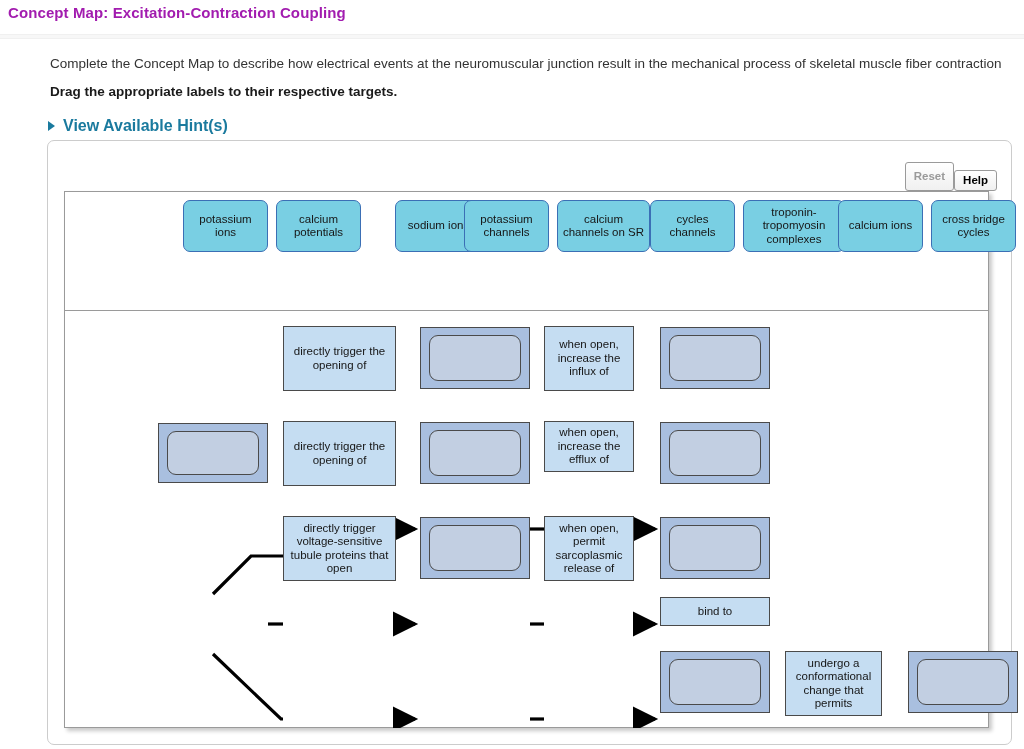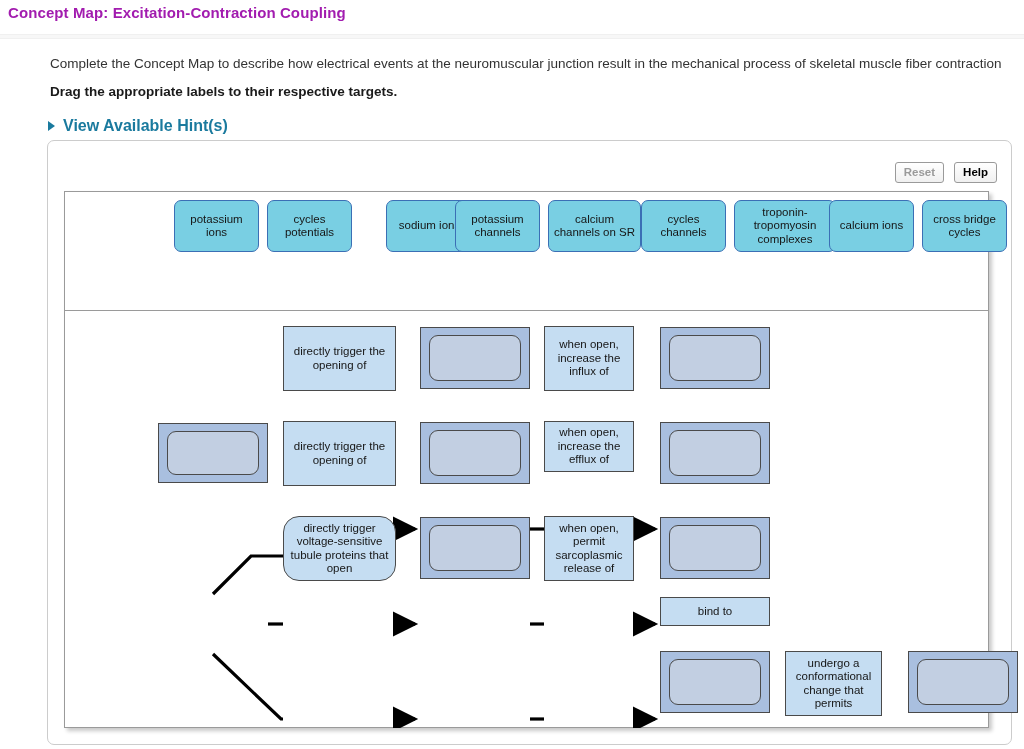--- a/index.html
+++ b/index.html
@@ -73,56 +73,55 @@
     background: #ffffff;
     border: 1px solid #cccccc;
     border-radius: 7px;
   }
 
   
   #button-bar {
     position: absolute;
     right: 14px; top: 21px;
     display: flex;
-    gap: 10px;
   }
   .tool-btn {
     font-family: "Liberation Sans", sans-serif;
     font-size: 11.5px;
     font-weight: bold;
     padding: 2px 8px 3px 8px;
     border: 1px solid #9a9a9a;
     border-radius: 3px;
     background: linear-gradient(#ffffff, #f0f0f0);
     line-height: 14px;
     cursor: pointer;
   }
   .tool-btn.disabled { color: #9a9a9a; }
-  .tool-btn.active { color: #000000; }
+  .tool-btn.active { color: #000000; margin-top: 8px; }
 
   
   #diagram-box {
     position: absolute;
     left: 16px; top: 50px;
     width: 925px; height: 537px;
     background: #ffffff;
     border: 1px solid #9a9a9a;
     box-shadow: 3px 3px 4px rgba(0,0,0,0.22);
   }
   #bank-divider {
     position: absolute;
     left: 0; top: 118px;
     width: 100%; height: 0;
     border-top: 1px solid #9a9a9a;
   }
 
   
   #label-bank {
     position: absolute;
-    left: 4px; top: 0;
+    left: 13px; top: 0;
     width: 100%; height: 118px;
   }
   .bank-label {
     position: absolute;
     top: 8px;
     height: 52px;
     background: #79cfe3;
     border: 1.6px solid #3b6fb5;
     border-radius: 7px;
     display: flex;
@@ -196,21 +195,21 @@
 
   <div id="button-bar">
     <button class="tool-btn disabled">Reset</button>
     <button class="tool-btn active">Help</button>
   </div>
 
   <div id="diagram-box">
 
     <div id="label-bank">
         <div class="bank-label" style="left: 105px; width: 85px;">potassium ions</div>
-        <div class="bank-label" style="left: 198px; width: 85px;">cycles potentials</div>
+        <div class="bank-label" style="left: 198px; width: 85px;">calcium potentials</div>
         <div class="bank-label" style="left: 291px; width: 87px; margin-left: 26px;">sodium ions</div>
         <div class="bank-label" style="left: 386px; width: 85px;">potassium channels</div>
         <div class="bank-label" style="left: 479px; width: 93px;">calcium channels on SR</div>
         <div class="bank-label" style="left: 572px; width: 85px;">cycles channels</div>
         <div class="bank-label" style="left: 665px; width: 102px;">troponin-tropomyosin complexes</div>
         <div class="bank-label" style="left: 760px; width: 85px;">calcium ions</div>
         <div class="bank-label" style="left: 853px; width: 85px;">cross bridge cycles</div>
       </div>
     <div id="bank-divider"></div>
 
@@ -247,21 +246,21 @@
 
           <path d="M705,542 L720,542"></path>
 
           <path d="M817,542 L838,542" marker-end="url(#arrow)"></path>
         </g>
       </svg>
     <div class="phrase-box" style="left: 218px; top: 15px; width: 113px; height: 65px;">directly trigger the opening of</div>
         <div class="phrase-box" style="left: 479px; top: 15px; width: 90px; height: 65px;">when open, increase the influx of</div>
         <div class="phrase-box" style="left: 218px; top: 110px; width: 113px; height: 65px;">directly trigger the opening of</div>
         <div class="phrase-box" style="left: 479px; top: 110px; width: 90px; height: 51px;">when open, increase the efflux of</div>
-        <div class="phrase-box" style="left: 218px; top: 205px; width: 113px; height: 65px; border-radius: 16px;">directly trigger voltage-sensitive tubule proteins that open</div>
+        <div class="phrase-box" style="left: 218px; top: 205px; width: 113px; height: 65px;">directly trigger voltage-sensitive tubule proteins that open</div>
         <div class="phrase-box" style="left: 479px; top: 205px; width: 90px; height: 65px;">when open, permit sarcoplasmic release of</div>
         <div class="phrase-box" style="left: 595px; top: 286px; width: 110px; height: 29px;">bind to</div>
         <div class="phrase-box" style="left: 720px; top: 340px; width: 97px; height: 65px;">undergo a conformational change that permits</div>
         <div class="drop-target" style="left: 93px; top: 112px; width: 110px; height: 60px;">
           <div class="inner"></div>
         </div>
         <div class="drop-target" style="left: 355px; top: 16px; width: 110px; height: 62px;">
           <div class="inner"></div>
         </div>
         <div class="drop-target" style="left: 595px; top: 16px; width: 110px; height: 62px;">

